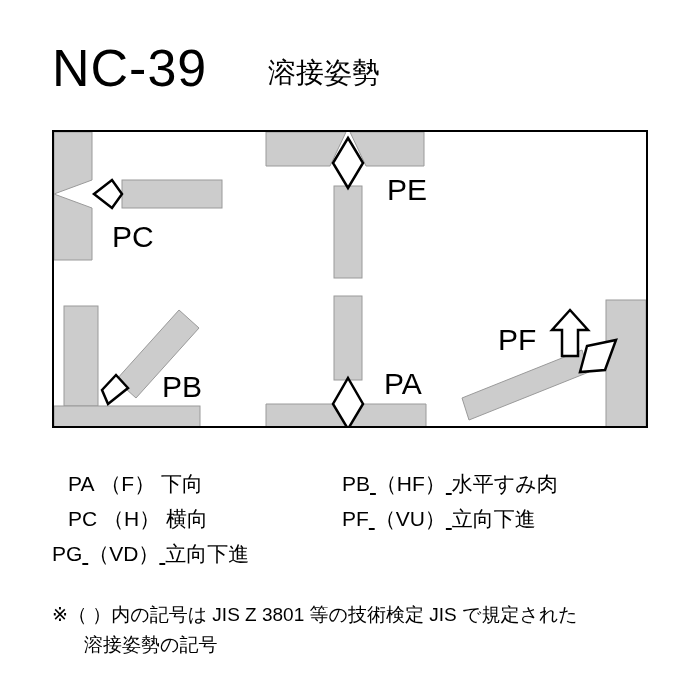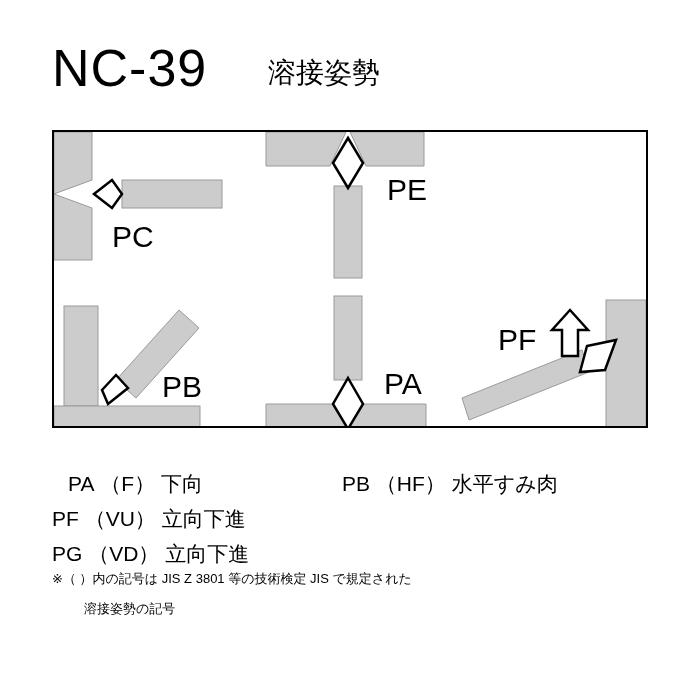--- a/index.html
+++ b/index.html
@@ -83,32 +83,33 @@
     line-height: 35px;
   }
   .legend-cell.col-left {
     width: 290px;
     padding-left: 16px;
     box-sizing: border-box;
   }
   .legend-cell.col-right {
     width: 310px;
     box-sizing: border-box;
+    text-decoration: underline;
   }
   .lg-code { display: inline-block; }
   .lg-paren { display: inline-block; }
   .lg-name { display: inline-block; }
 
   
   #footnote {
     position: absolute;
     left: 52px;
-    top: 564px;
+    top: 600px;
     width: 620px;
-    font-size: 13px;
+    font-size: 19px;
     line-height: 30px;
   }
   #footnote-line1 { white-space: nowrap; }
   #footnote-line2 { white-space: nowrap; padding-left: 32px; }
 </style>
 </head>
 <body>
 
 <div id="header">
   <div id="doc-code">NC-39</div>
@@ -187,20 +188,25 @@
       <span class="lg-name">下向</span>
     </div>
     <div class="legend-cell col-right">
       <span class="lg-code">PB</span>
       <span class="lg-paren">（HF）</span>
       <span class="lg-name">水平すみ肉</span>
     </div>
   </div>
 
   <div class="legend-row">
+    <div class="legend-cell col-left">
+      <span class="lg-code">PC</span>
+      <span class="lg-paren">（H）</span>
+      <span class="lg-name">横向</span>
+    </div>
     <div class="legend-cell col-right">
       <span class="lg-code">PF</span>
       <span class="lg-paren">（VU）</span>
       <span class="lg-name">立向下進</span>
     </div>
   </div>
 
   <div class="legend-row">
     <div class="legend-cell col-right">
       <span class="lg-code">PG</span>

